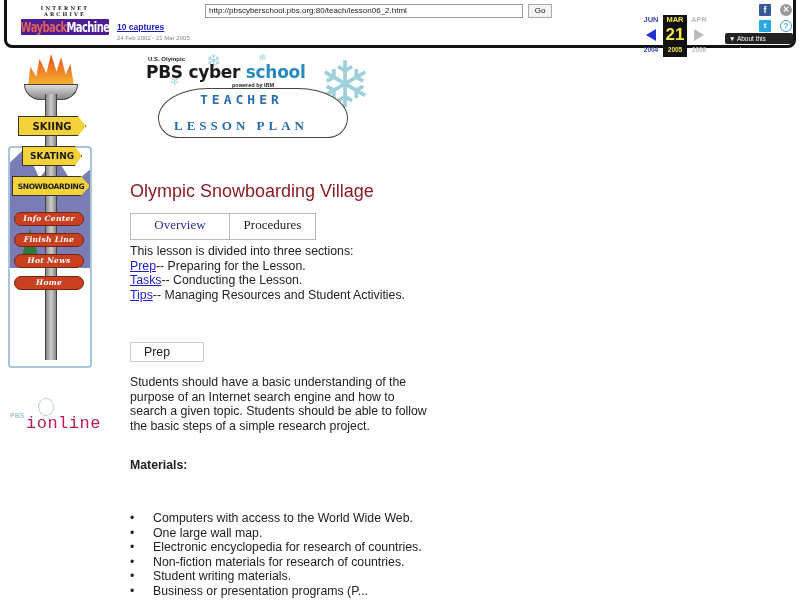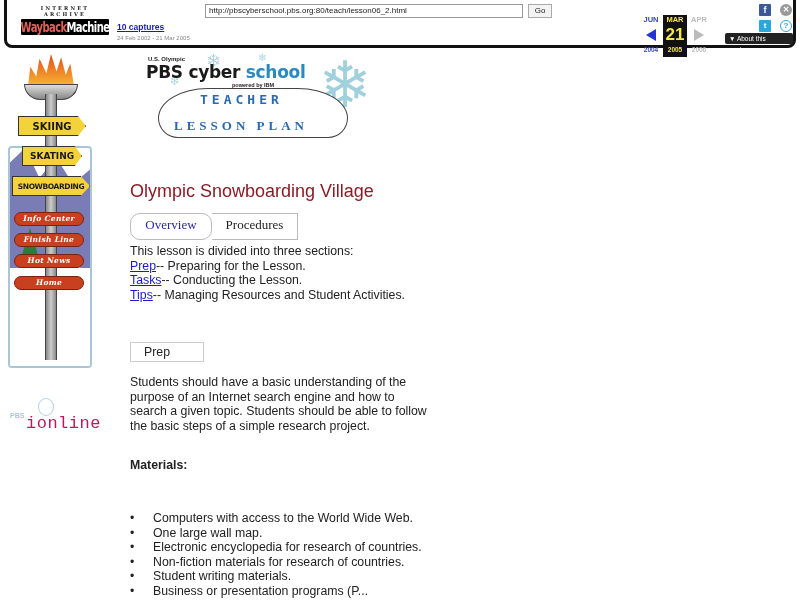--- a/index.html
+++ b/index.html
@@ -7,21 +7,21 @@
   body { position: relative; font-family: "Liberation Sans", sans-serif; color: #222; }
 
   
   .wb-bar {
     position: absolute; left: 4px; top: -6px; width: 792px; height: 54px;
     border: 3px solid #111; border-radius: 0 0 8px 8px; background: #fff;
   }
   .wb-logo { position: absolute; left: 14px; top: 8px; width: 88px; }
   .wb-logo .ia { font-family: "DejaVu Serif", serif; font-size: 5px; letter-spacing: 2.2px; color: #222; font-weight: bold; text-align: center; }
   .wb-logo .wm {
-    margin-top: 2px; background: #000000; height: 16px; border-radius: 1px;
+    margin-top: 2px; background: #4c1d95; height: 16px; border-radius: 1px;
     display: flex; align-items: center; justify-content: center;
   }
   .wb-logo .wm span { font-family: "DejaVu Sans", sans-serif; font-weight: bold; font-size: 10px; letter-spacing: -0.6px; transform: scaleY(1.35); }
   .wb-logo .wm .w1 { color: #e0615a; }
   .wb-logo .wm .w2 { color: #fff; }
   .wb-url {
     position: absolute; left: 198px; top: 7px; width: 318px; height: 14px;
     border: 1px solid #999; font-size: 8px; line-height: 12px; padding-left: 3px; color: #222; background: #fff;
     font-family: "Liberation Sans", sans-serif;
   }
@@ -94,21 +94,21 @@
   }
   .banner .t1 { left: 60px; top: 40px; font-size: 13px; }
   .banner .t2 { left: 34px; top: 66px; font-size: 13px; font-family: Liberation Serif, serif; }
   .flake { position: absolute; color: #a9d7e3; font-family: "DejaVu Sans", sans-serif; }
 
   
   .main { position: absolute; left: 130px; top: 0; width: 600px; }
   .page-title { position: absolute; left: 0; top: 181px; font-size: 18px; color: #8b1c24; white-space: nowrap; }
   .tabs { position: absolute; left: 0; top: 213px; display: flex; }
   .tab { height: 27px; border: 1px solid #bbb; font-family: "Liberation Serif", serif; font-size: 13px; padding-top: 3px; text-align: center; }
-  .tab.t0 { width: 82px; color: #2a2a9a; border-radius: 10px; }
+  .tab.t0 { width: 100px; color: #2a2a9a; }
   .tab.t1 { width: 86px; color: #222; border-left: none; }
   .text { font-size: 12.3px; line-height: 14.5px; color: #222; }
   .intro { position: absolute; left: 0; top: 244px; width: 420px; }
   .intro a { color: #1a1acc; text-decoration: underline; }
   .section-box { position: absolute; left: 0; top: 342px; width: 74px; height: 20px; border: 1px solid #ccc; font-size: 12.3px; line-height: 18px; padding-left: 13px; }
   .para { position: absolute; left: 0; top: 375px; width: 300px; }
   .mat-head { position: absolute; left: 0; top: 458px; font-weight: bold; font-size: 12.3px; }
   .mat-list { position: absolute; left: 0; top: 511px; width: 310px; list-style: none; }
   .mat-list li { font-size: 12.3px; line-height: 14.5px; text-indent: 23px; position: relative; }
   .mat-list li::before { content: "\2022"; position: absolute; left: 0; text-indent: 0; }

